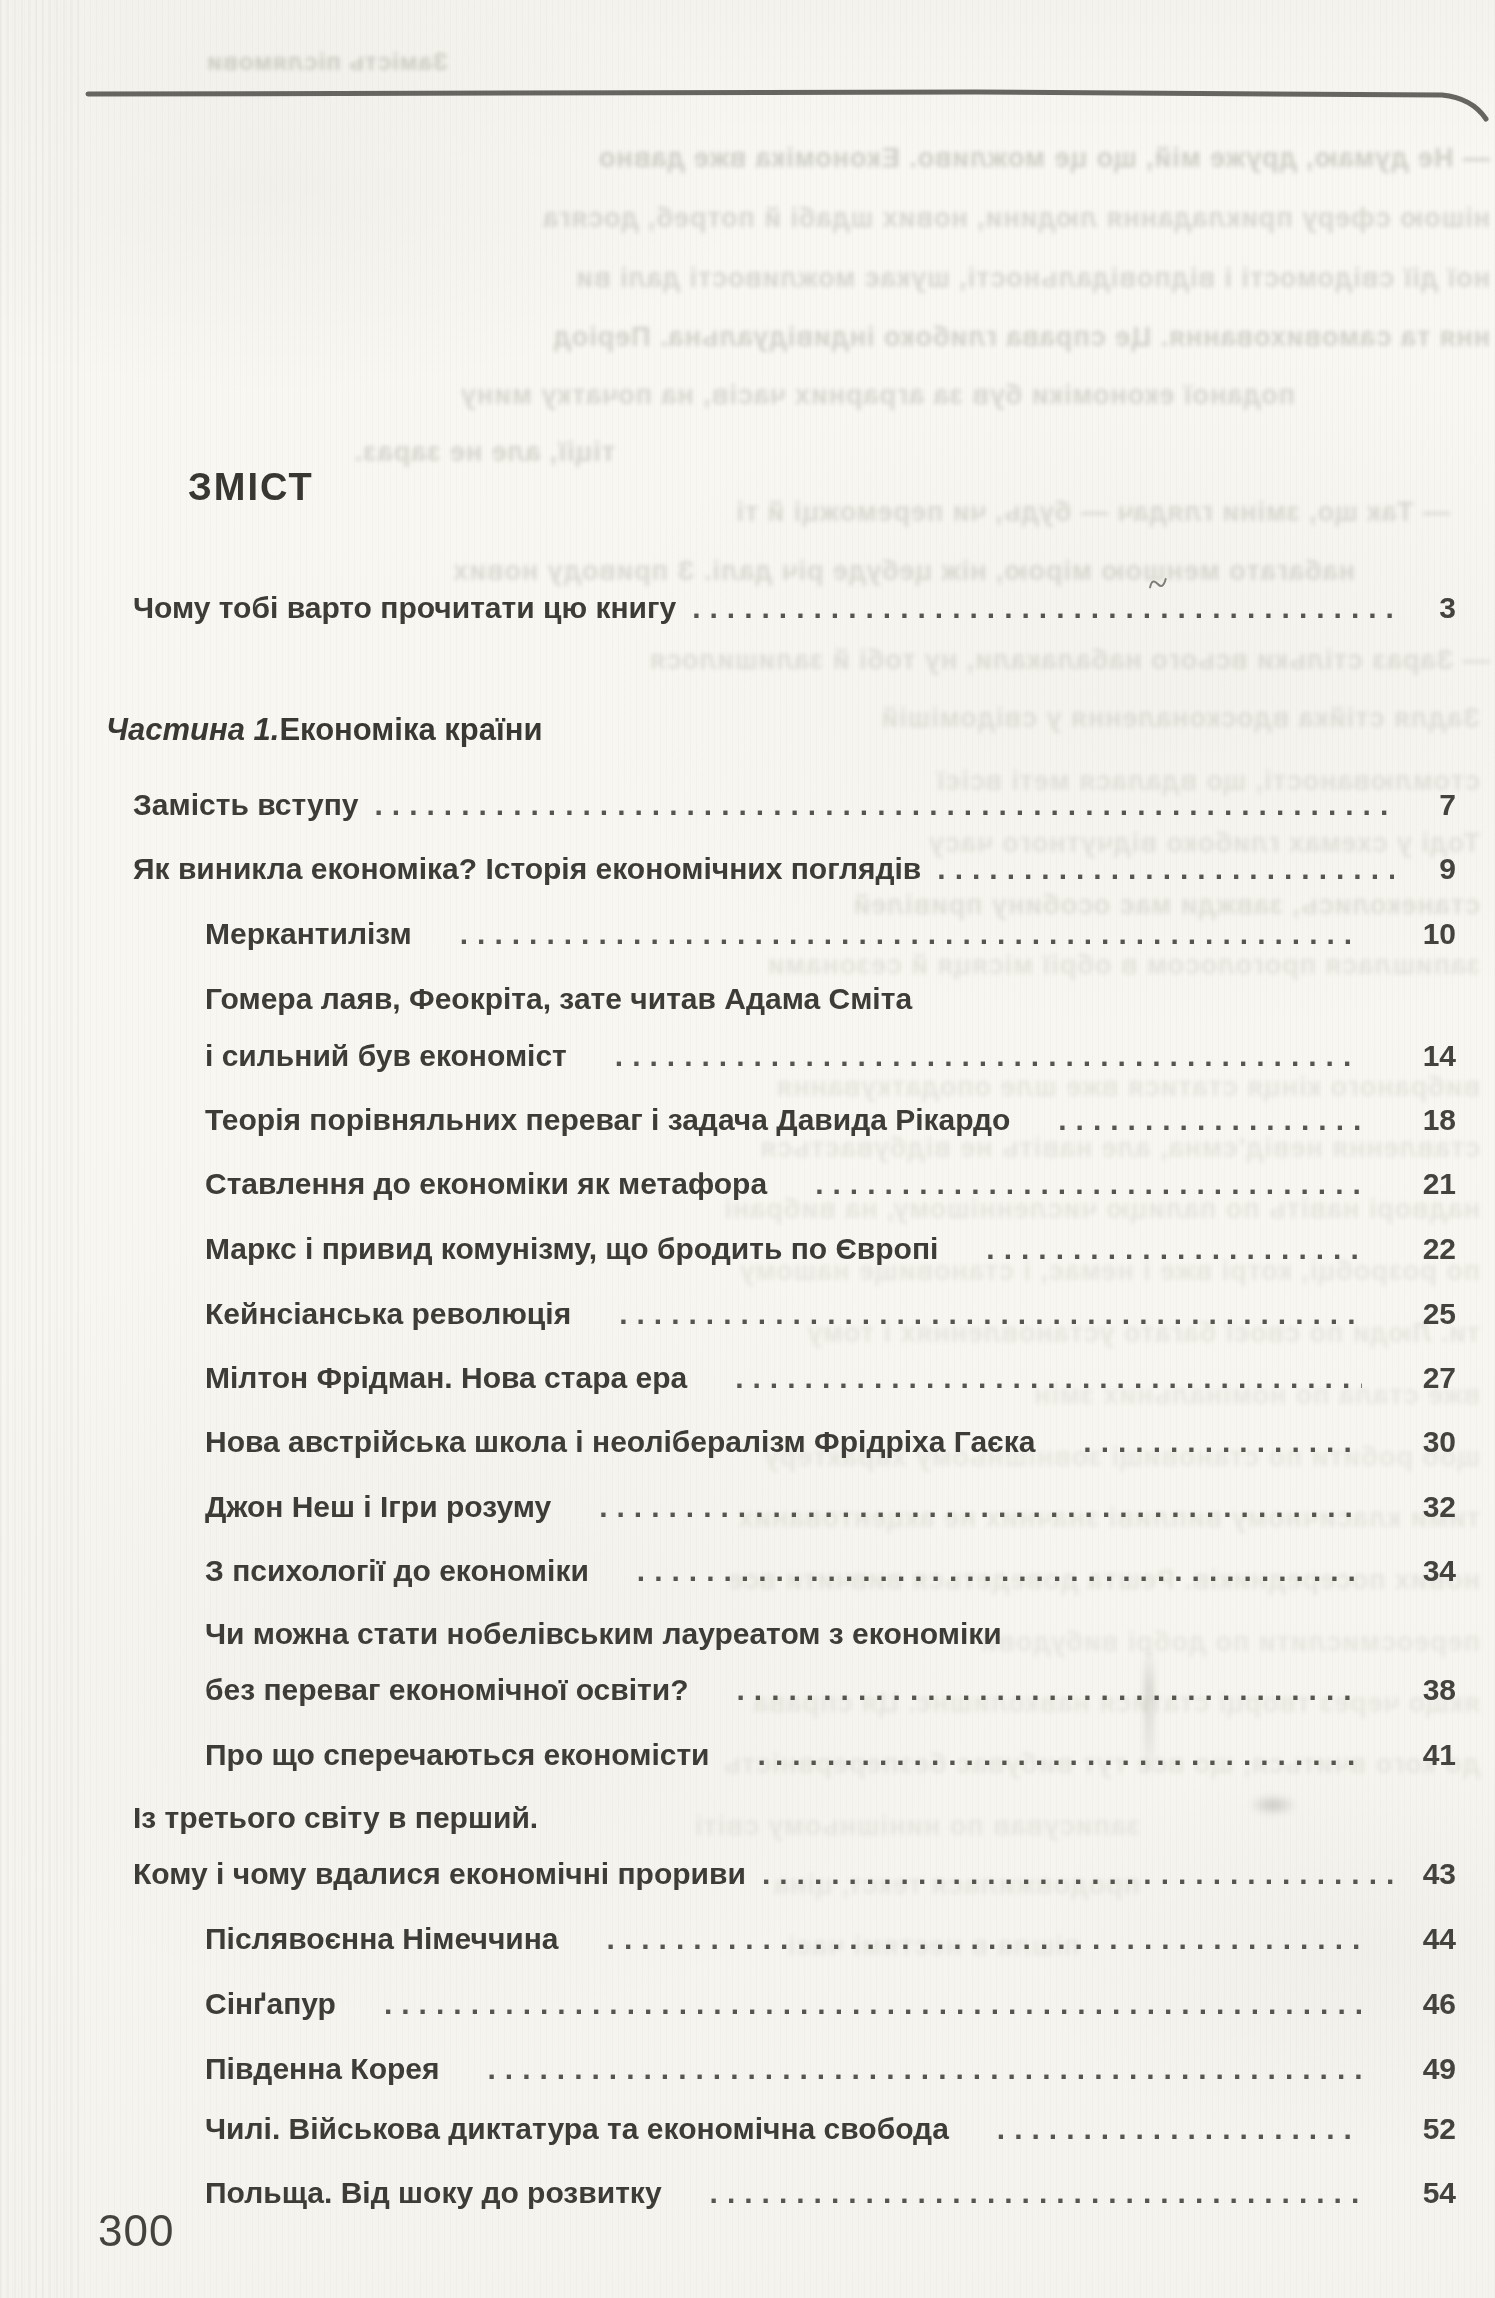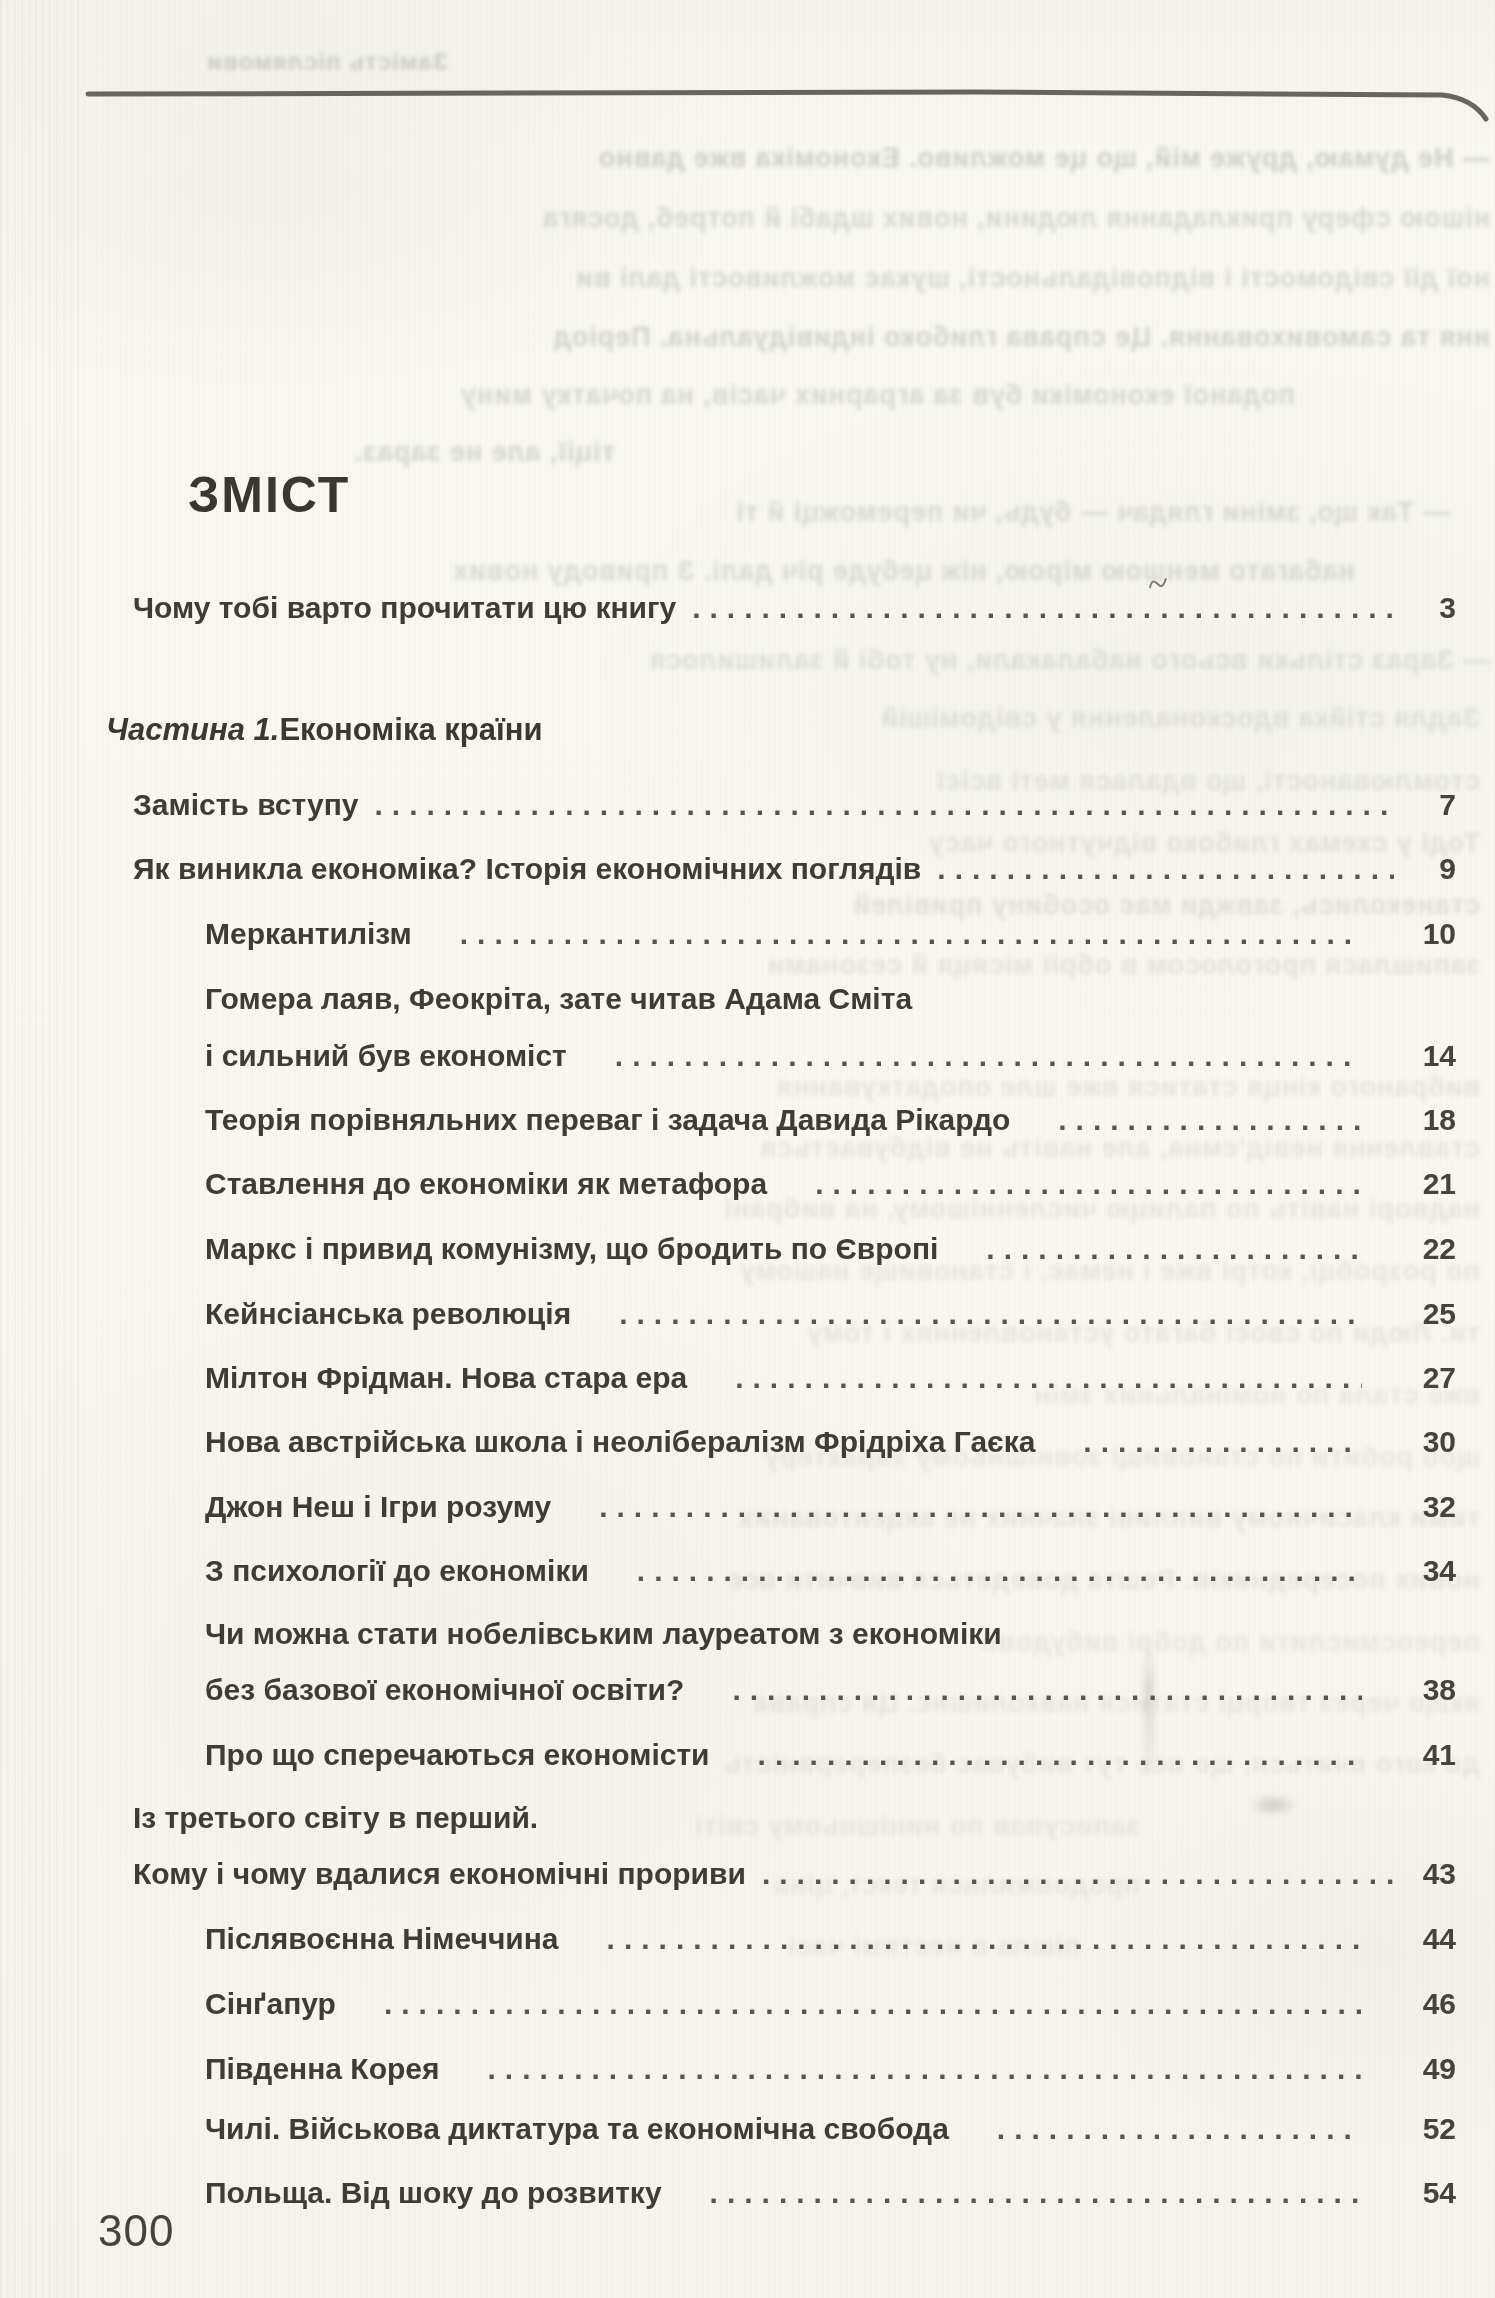--- a/index.html
+++ b/index.html
@@ -45,21 +45,21 @@
     color:#707666;
     font-weight:700;
     white-space:nowrap;
     overflow:hidden;
     letter-spacing:1px;
     pointer-events:none;
   }
 
   .toc-heading {
     position:absolute; left:188px; top:466px;
-    font-size:50px; font-weight:700; letter-spacing:2px;
+    font-size:38px; font-weight:700; letter-spacing:2px;
     color:#393731;
   }
 
   .part-heading {
     position:absolute; left:106px; top:712px;
     font-size:31px; color:#3a3832; white-space:nowrap;
   }
   .part-heading .prefix { font-style:italic; font-weight:700; margin-right:0; }
   .part-heading .ptitle { font-weight:700; }
 
@@ -219,21 +219,21 @@
         <span class="label">З психології до економіки</span>
         <span class="dots">..........................................................................................</span>
         <span class="pg">34</span>
       </div>
       <div class="row indent" style="top: 1616px;">
         <span class="label">Чи можна стати нобелівським лауреатом з економіки</span>
         <span class="dots empty">..........................................................................................</span>
         <span class="pg"></span>
       </div>
       <div class="row indent" style="top: 1672px;">
-        <span class="label">без базової економічної освіти?</span>
+        <span class="label">без переваг економічної освіти?</span>
         <span class="dots">..........................................................................................</span>
         <span class="pg">38</span>
       </div>
       <div class="row indent" style="top: 1737px;">
         <span class="label">Про що сперечаються економісти</span>
         <span class="dots">..........................................................................................</span>
         <span class="pg">41</span>
       </div>
       <div class="row" style="top: 1800px;">
         <span class="label">Із третього світу в перший.</span>

